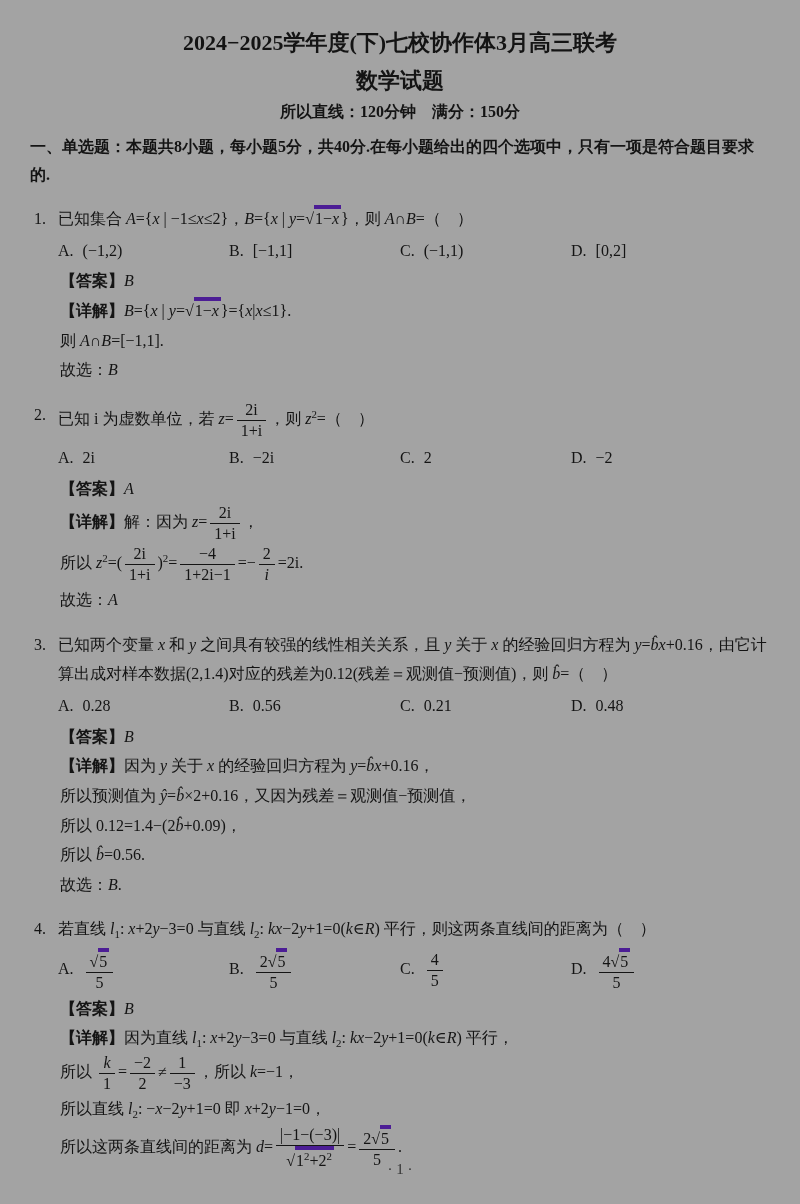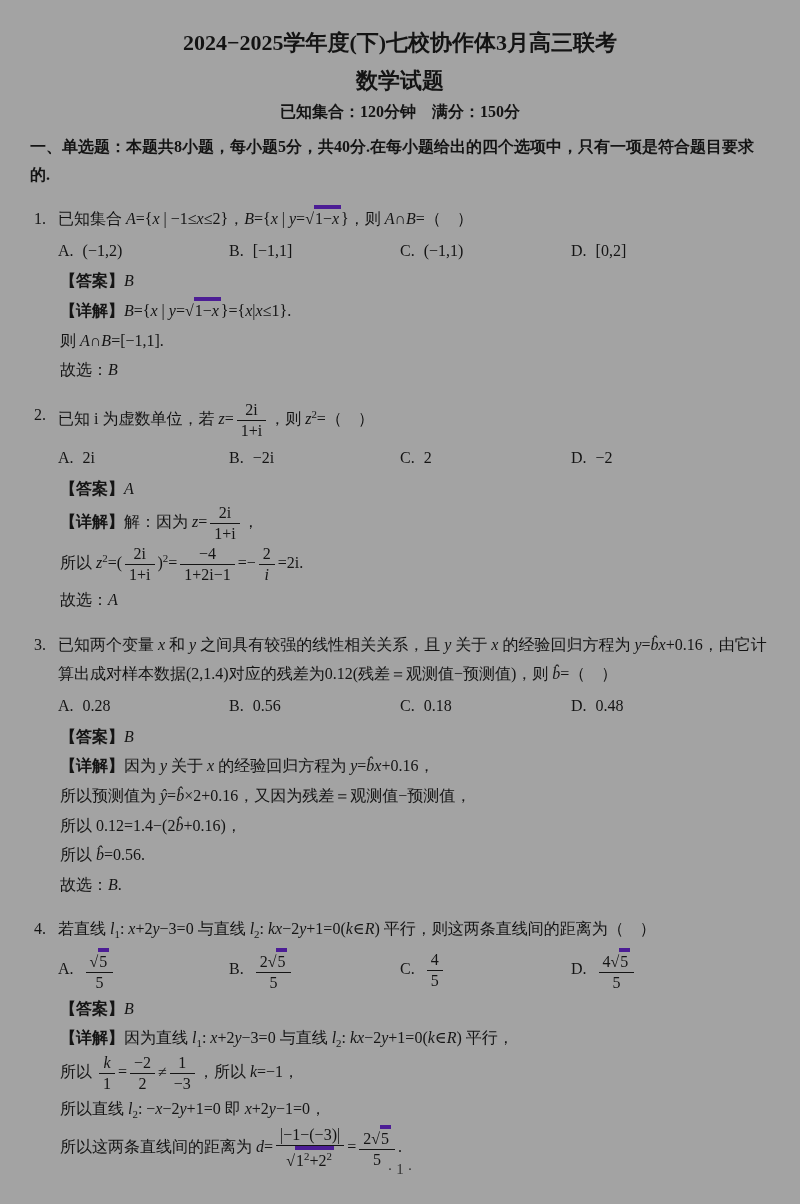--- a/index.html
+++ b/index.html
@@ -33,21 +33,21 @@
   .sqrt .rad { display:inline-block; }
   .sqrt .rcd { display:inline-block; border-top:4px solid #4c1d95; padding:0 2px 0 1px; line-height:1.2; }
   .footer { position:absolute; bottom:26px; left:0; right:0; text-align:center; font-size:15px; color:#333; }
 </style>
 </head>
 <body>
 
 <div class="page">
   <h1 class="title">2024−2025学年度(下)七校协作体3月高三联考</h1>
   <h2 class="subtitle">数学试题</h2>
-  <p class="meta">已知集合：120分钟　满分：150分</p>
+  <p class="meta">所以直线：120分钟　满分：150分</p>
   <p class="section">一、单选题：本题共8小题，每小题5分，共40分.在每小题给出的四个选项中，只有一项是符合题目要求的.</p>
   <div id="questions">
       <div class="question">
         <div class="stem-row"><span class="q-num">1.</span><span class="stem"><span class="tk-txt">已知集合 </span><span class="tk-m">A</span><span class="tk-txt">={</span><span class="tk-m">x</span><span class="tk-txt"> | −1≤</span><span class="tk-m">x</span><span class="tk-txt">≤2}，</span><span class="tk-m">B</span><span class="tk-txt">={</span><span class="tk-m">x</span><span class="tk-txt"> | </span><span class="tk-m">y</span><span class="tk-txt">=</span><span class="sqrt"><span class="rad">√</span><span class="rcd"><span class="tk-txt">1−</span><span class="tk-m">x</span></span></span><span class="tk-txt">}，则 </span><span class="tk-m">A</span><span class="tk-txt">∩</span><span class="tk-m">B</span><span class="tk-txt">=（　）</span></span></div>
         <div class="options">
           <span class="option"><span class="opt-label">A.</span><span class="opt-content"><span class="tk-txt">(−1,2)</span></span></span>
           <span class="option"><span class="opt-label">B.</span><span class="opt-content"><span class="tk-txt">[−1,1]</span></span></span>
           <span class="option"><span class="opt-label">C.</span><span class="opt-content"><span class="tk-txt">(−1,1)</span></span></span>
           <span class="option"><span class="opt-label">D.</span><span class="opt-content"><span class="tk-txt">[0,2]</span></span></span>
         </div>
@@ -67,27 +67,27 @@
         <div class="line"><span class="tk-b">【答案】</span><span class="tk-m">A</span></div>
         <div class="line"><span class="tk-b">【详解】</span><span class="tk-txt">解：因为 </span><span class="tk-m">z</span><span class="tk-txt">=</span><span class="frac"><span class="num"><span class="tk-txt">2i</span></span><span class="den"><span class="tk-txt">1+i</span></span></span><span class="tk-txt">，</span></div>
         <div class="line"><span class="tk-txt">所以 </span><span class="tk-m">z</span><sup>2</sup><span class="tk-txt">=(</span><span class="frac"><span class="num"><span class="tk-txt">2i</span></span><span class="den"><span class="tk-txt">1+i</span></span></span><span class="tk-txt">)</span><sup>2</sup><span class="tk-txt">=</span><span class="frac"><span class="num"><span class="tk-txt">−4</span></span><span class="den"><span class="tk-txt">1+2i−1</span></span></span><span class="tk-txt">=−</span><span class="frac"><span class="num"><span class="tk-txt">2</span></span><span class="den"><span class="tk-m">i</span></span></span><span class="tk-txt">=2i.</span></div>
         <div class="line"><span class="tk-txt">故选：</span><span class="tk-m">A</span></div>
       </div>
       <div class="question">
         <div class="stem-row"><span class="q-num">3.</span><span class="stem"><span class="tk-txt">已知两个变量 </span><span class="tk-m">x</span><span class="tk-txt"> 和 </span><span class="tk-m">y</span><span class="tk-txt"> 之间具有较强的线性相关关系，且 </span><span class="tk-m">y</span><span class="tk-txt"> 关于 </span><span class="tk-m">x</span><span class="tk-txt"> 的经验回归方程为 </span><span class="tk-m">y</span><span class="tk-txt">=</span><span class="tk-m">b̂x</span><span class="tk-txt">+0.16，由它计算出成对样本数据(2,1.4)对应的残差为0.12(残差＝观测值−预测值)，则 </span><span class="tk-m">b̂</span><span class="tk-txt">=（　）</span></span></div>
         <div class="options">
           <span class="option"><span class="opt-label">A.</span><span class="opt-content"><span class="tk-txt">0.28</span></span></span>
           <span class="option"><span class="opt-label">B.</span><span class="opt-content"><span class="tk-txt">0.56</span></span></span>
-          <span class="option"><span class="opt-label">C.</span><span class="opt-content"><span class="tk-txt">0.18</span></span></span>
+          <span class="option"><span class="opt-label">C.</span><span class="opt-content"><span class="tk-txt">0.21</span></span></span>
           <span class="option"><span class="opt-label">D.</span><span class="opt-content"><span class="tk-txt">0.48</span></span></span>
         </div>
         <div class="line"><span class="tk-b">【答案】</span><span class="tk-m">B</span></div>
         <div class="line"><span class="tk-b">【详解】</span><span class="tk-txt">因为 </span><span class="tk-m">y</span><span class="tk-txt"> 关于 </span><span class="tk-m">x</span><span class="tk-txt"> 的经验回归方程为 </span><span class="tk-m">y</span><span class="tk-txt">=</span><span class="tk-m">b̂x</span><span class="tk-txt">+0.16，</span></div>
         <div class="line"><span class="tk-txt">所以预测值为 </span><span class="tk-m">ŷ</span><span class="tk-txt">=</span><span class="tk-m">b̂</span><span class="tk-txt">×2+0.16，又因为残差＝观测值−预测值，</span></div>
-        <div class="line"><span class="tk-txt">所以 0.12=1.4−(2</span><span class="tk-m">b̂</span><span class="tk-txt">+0.16)，</span></div>
+        <div class="line"><span class="tk-txt">所以 0.12=1.4−(2</span><span class="tk-m">b̂</span><span class="tk-txt">+0.09)，</span></div>
         <div class="line"><span class="tk-txt">所以 </span><span class="tk-m">b̂</span><span class="tk-txt">=0.56.</span></div>
         <div class="line"><span class="tk-txt">故选：</span><span class="tk-m">B</span><span class="tk-txt">.</span></div>
       </div>
       <div class="question">
         <div class="stem-row"><span class="q-num">4.</span><span class="stem"><span class="tk-txt">若直线 </span><span class="tk-m">l</span><sub>1</sub><span class="tk-txt">: </span><span class="tk-m">x</span><span class="tk-txt">+2</span><span class="tk-m">y</span><span class="tk-txt">−3=0 与直线 </span><span class="tk-m">l</span><sub>2</sub><span class="tk-txt">: </span><span class="tk-m">kx</span><span class="tk-txt">−2</span><span class="tk-m">y</span><span class="tk-txt">+1=0(</span><span class="tk-m">k</span><span class="tk-txt">∈</span><span class="tk-m">R</span><span class="tk-txt">) 平行，则这两条直线间的距离为（　）</span></span></div>
         <div class="options">
           <span class="option"><span class="opt-label">A.</span><span class="opt-content"><span class="frac"><span class="num"><span class="sqrt"><span class="rad">√</span><span class="rcd"><span class="tk-txt">5</span></span></span></span><span class="den"><span class="tk-txt">5</span></span></span></span></span>
           <span class="option"><span class="opt-label">B.</span><span class="opt-content"><span class="frac"><span class="num"><span class="tk-txt">2</span><span class="sqrt"><span class="rad">√</span><span class="rcd"><span class="tk-txt">5</span></span></span></span><span class="den"><span class="tk-txt">5</span></span></span></span></span>
           <span class="option"><span class="opt-label">C.</span><span class="opt-content"><span class="frac"><span class="num"><span class="tk-txt">4</span></span><span class="den"><span class="tk-txt">5</span></span></span></span></span>
           <span class="option"><span class="opt-label">D.</span><span class="opt-content"><span class="frac"><span class="num"><span class="tk-txt">4</span><span class="sqrt"><span class="rad">√</span><span class="rcd"><span class="tk-txt">5</span></span></span></span><span class="den"><span class="tk-txt">5</span></span></span></span></span>

